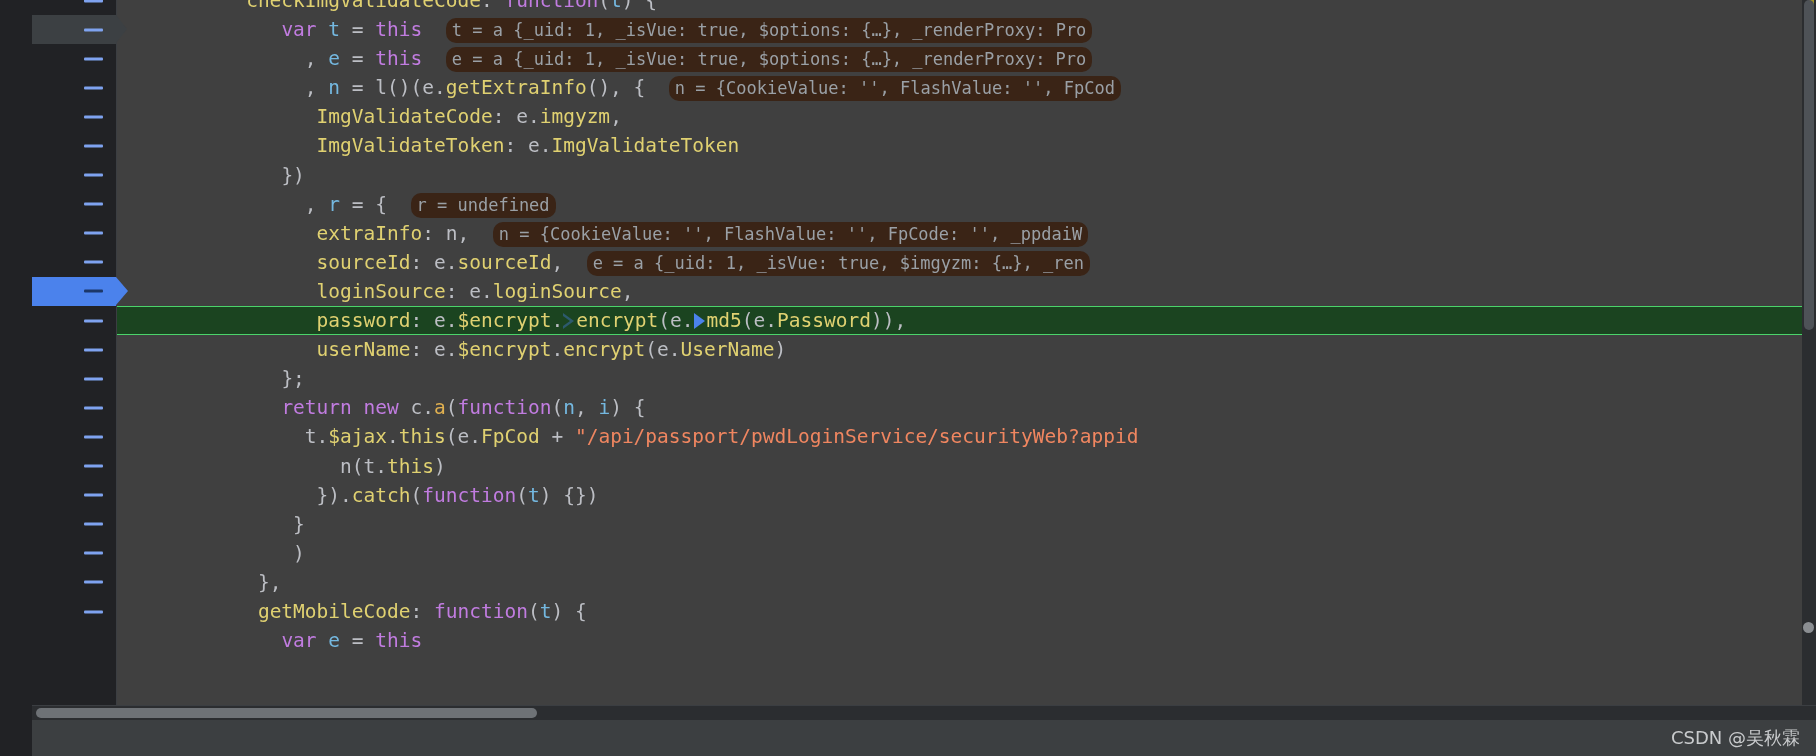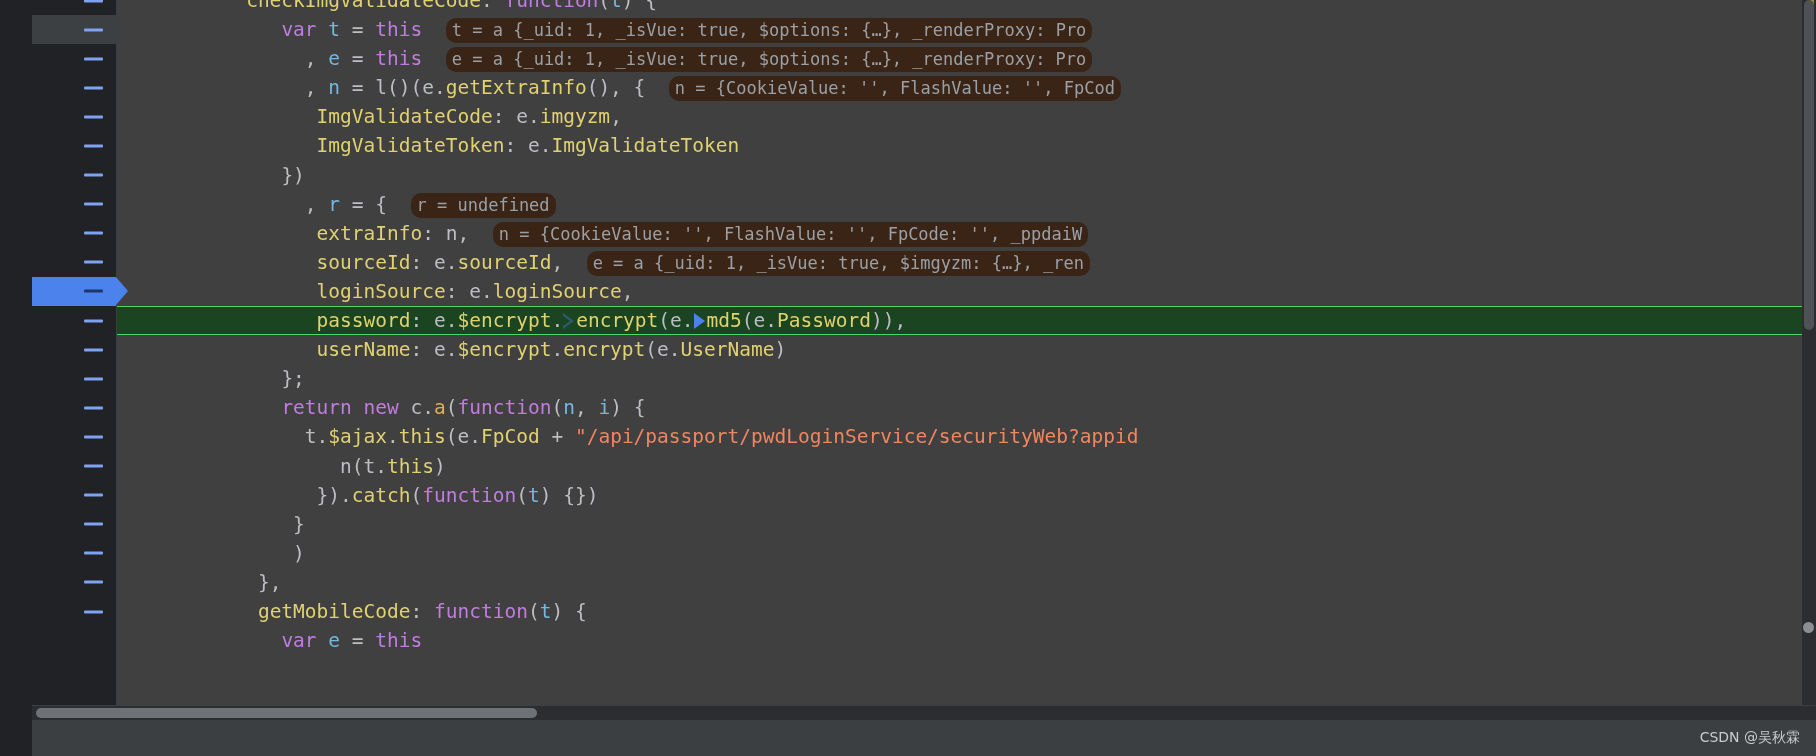--- a/index.html
+++ b/index.html
@@ -139,21 +139,21 @@
     position:absolute;left:4px;top:2px;height:10px;width:501px;
     background:#6e7276;border-radius:5px;
   }
   
   #statusbar{
     height:36px;flex:0 0 36px;background:#3c3f41;
     position:relative;
   }
   #watermark{
     position:absolute;right:16px;top:50%;transform:translateY(-50%);
-    color:#c9cbcd;font-size:14px;
+    color:#c9cbcd;font-size:18px;
     font-family:"DejaVu Sans","Liberation Sans",sans-serif;
   }
 </style>
 </head>
 <body>
 
 <div id="editor">
 
   <div id="code-area">
 

